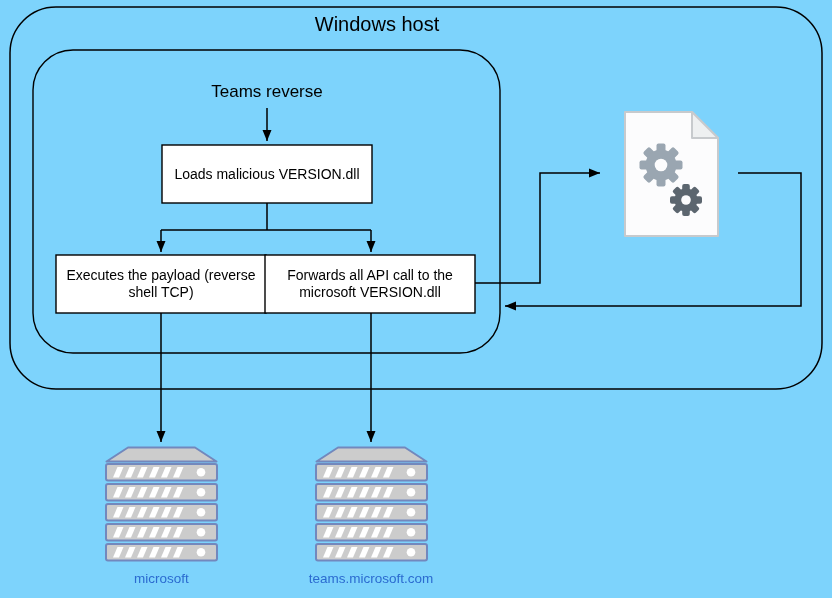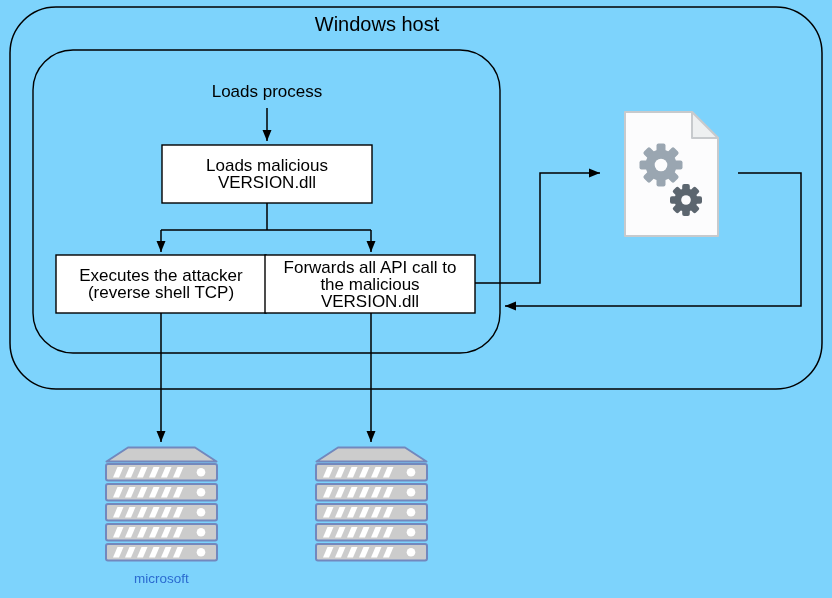--- a/index.html
+++ b/index.html
@@ -6,21 +6,21 @@
   #stage{
     position:relative;width:832px;height:598px;background:#7dd3fc;
     font-family:Liberation Sans, sans-serif;color:#000;overflow:hidden;
   }
   svg.overlay{position:absolute;left:0;top:0;}
   .txt{position:absolute;text-align:center;}
   .title-outer{left:277px;top:13px;width:200px;font-size:20px;}
   .title-inner{left:167px;top:82px;width:200px;font-size:17px;}
   .nodetxt{
     position:absolute;box-sizing:border-box;display:flex;align-items:center;justify-content:center;
-    text-align:center;font-size:17px;line-height:17px;padding:0 8px;
+    text-align:center;font-size:14px;line-height:17px;padding:0 8px;
   }
   .node1{left:162px;top:145px;width:210px;height:58px;}
   .node2{left:56px;top:255px;width:210px;height:58px;}
   .node3{left:265px;top:255px;width:210px;height:58px;}
   .caption{left:521px;top:250px;width:300px;font-size:13.5px;}
   .srvlabel{font-size:13.5px;color:#2b6bd0;}
   .lbl-attacker{left:101px;top:571px;width:121px;}
   .lbl-teams{left:281px;top:571px;width:180px;}
 </style>
 </head>
@@ -102,21 +102,22 @@
 
     <g transform="translate(105,446)">
       <use href="#server"></use>
     </g>
     <g transform="translate(315,446)">
       <use href="#server"></use>
     </g>
   </svg>
 
   <div class="txt title-outer">Windows host</div>
-  <div class="txt title-inner">Loads process</div>
+  <div class="txt title-inner">Teams reverse</div>
 
   <div class="nodetxt node1">Loads malicious VERSION.dll</div>
-  <div class="nodetxt node2">Executes the attacker (reverse shell TCP)</div>
-  <div class="nodetxt node3">Forwards all API call to the malicious VERSION.dll</div>
+  <div class="nodetxt node2">Executes the payload (reverse shell TCP)</div>
+  <div class="nodetxt node3">Forwards all API call to the microsoft VERSION.dll</div>
 
 
   <div class="txt srvlabel lbl-attacker">microsoft</div>
+  <div class="txt srvlabel lbl-teams">teams.microsoft.com</div>
 </div>
 
 </body></html>

